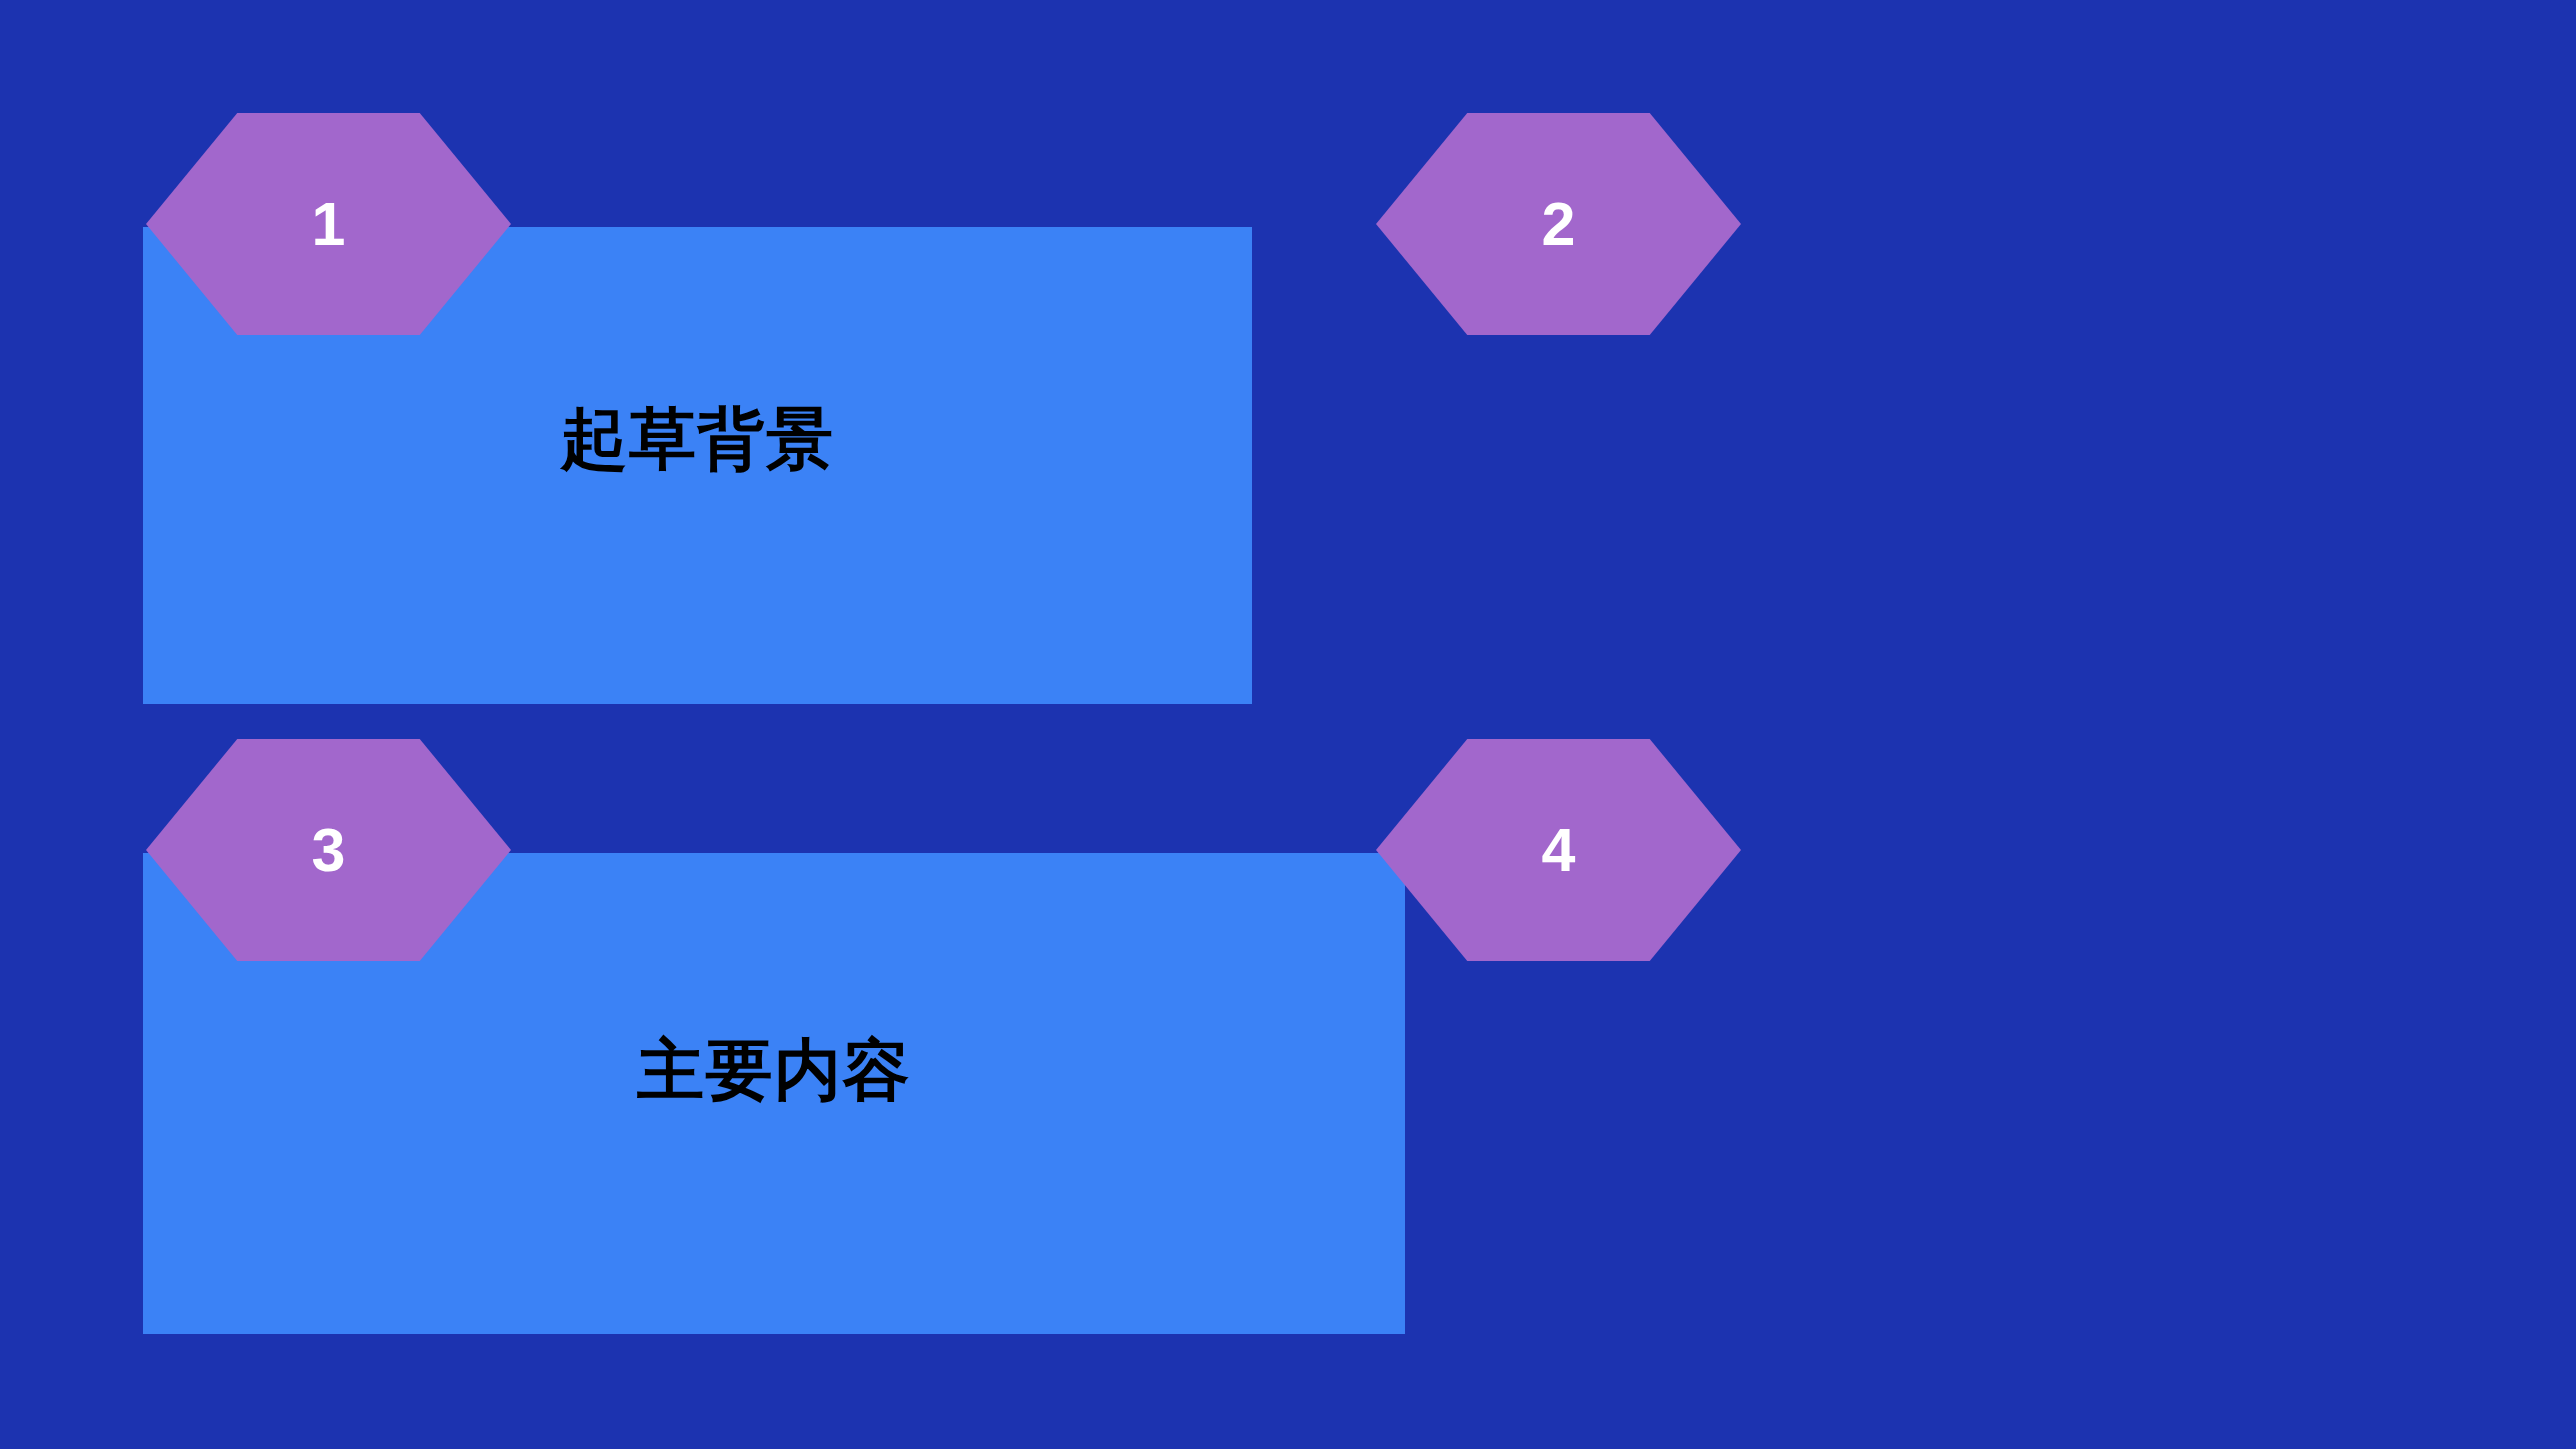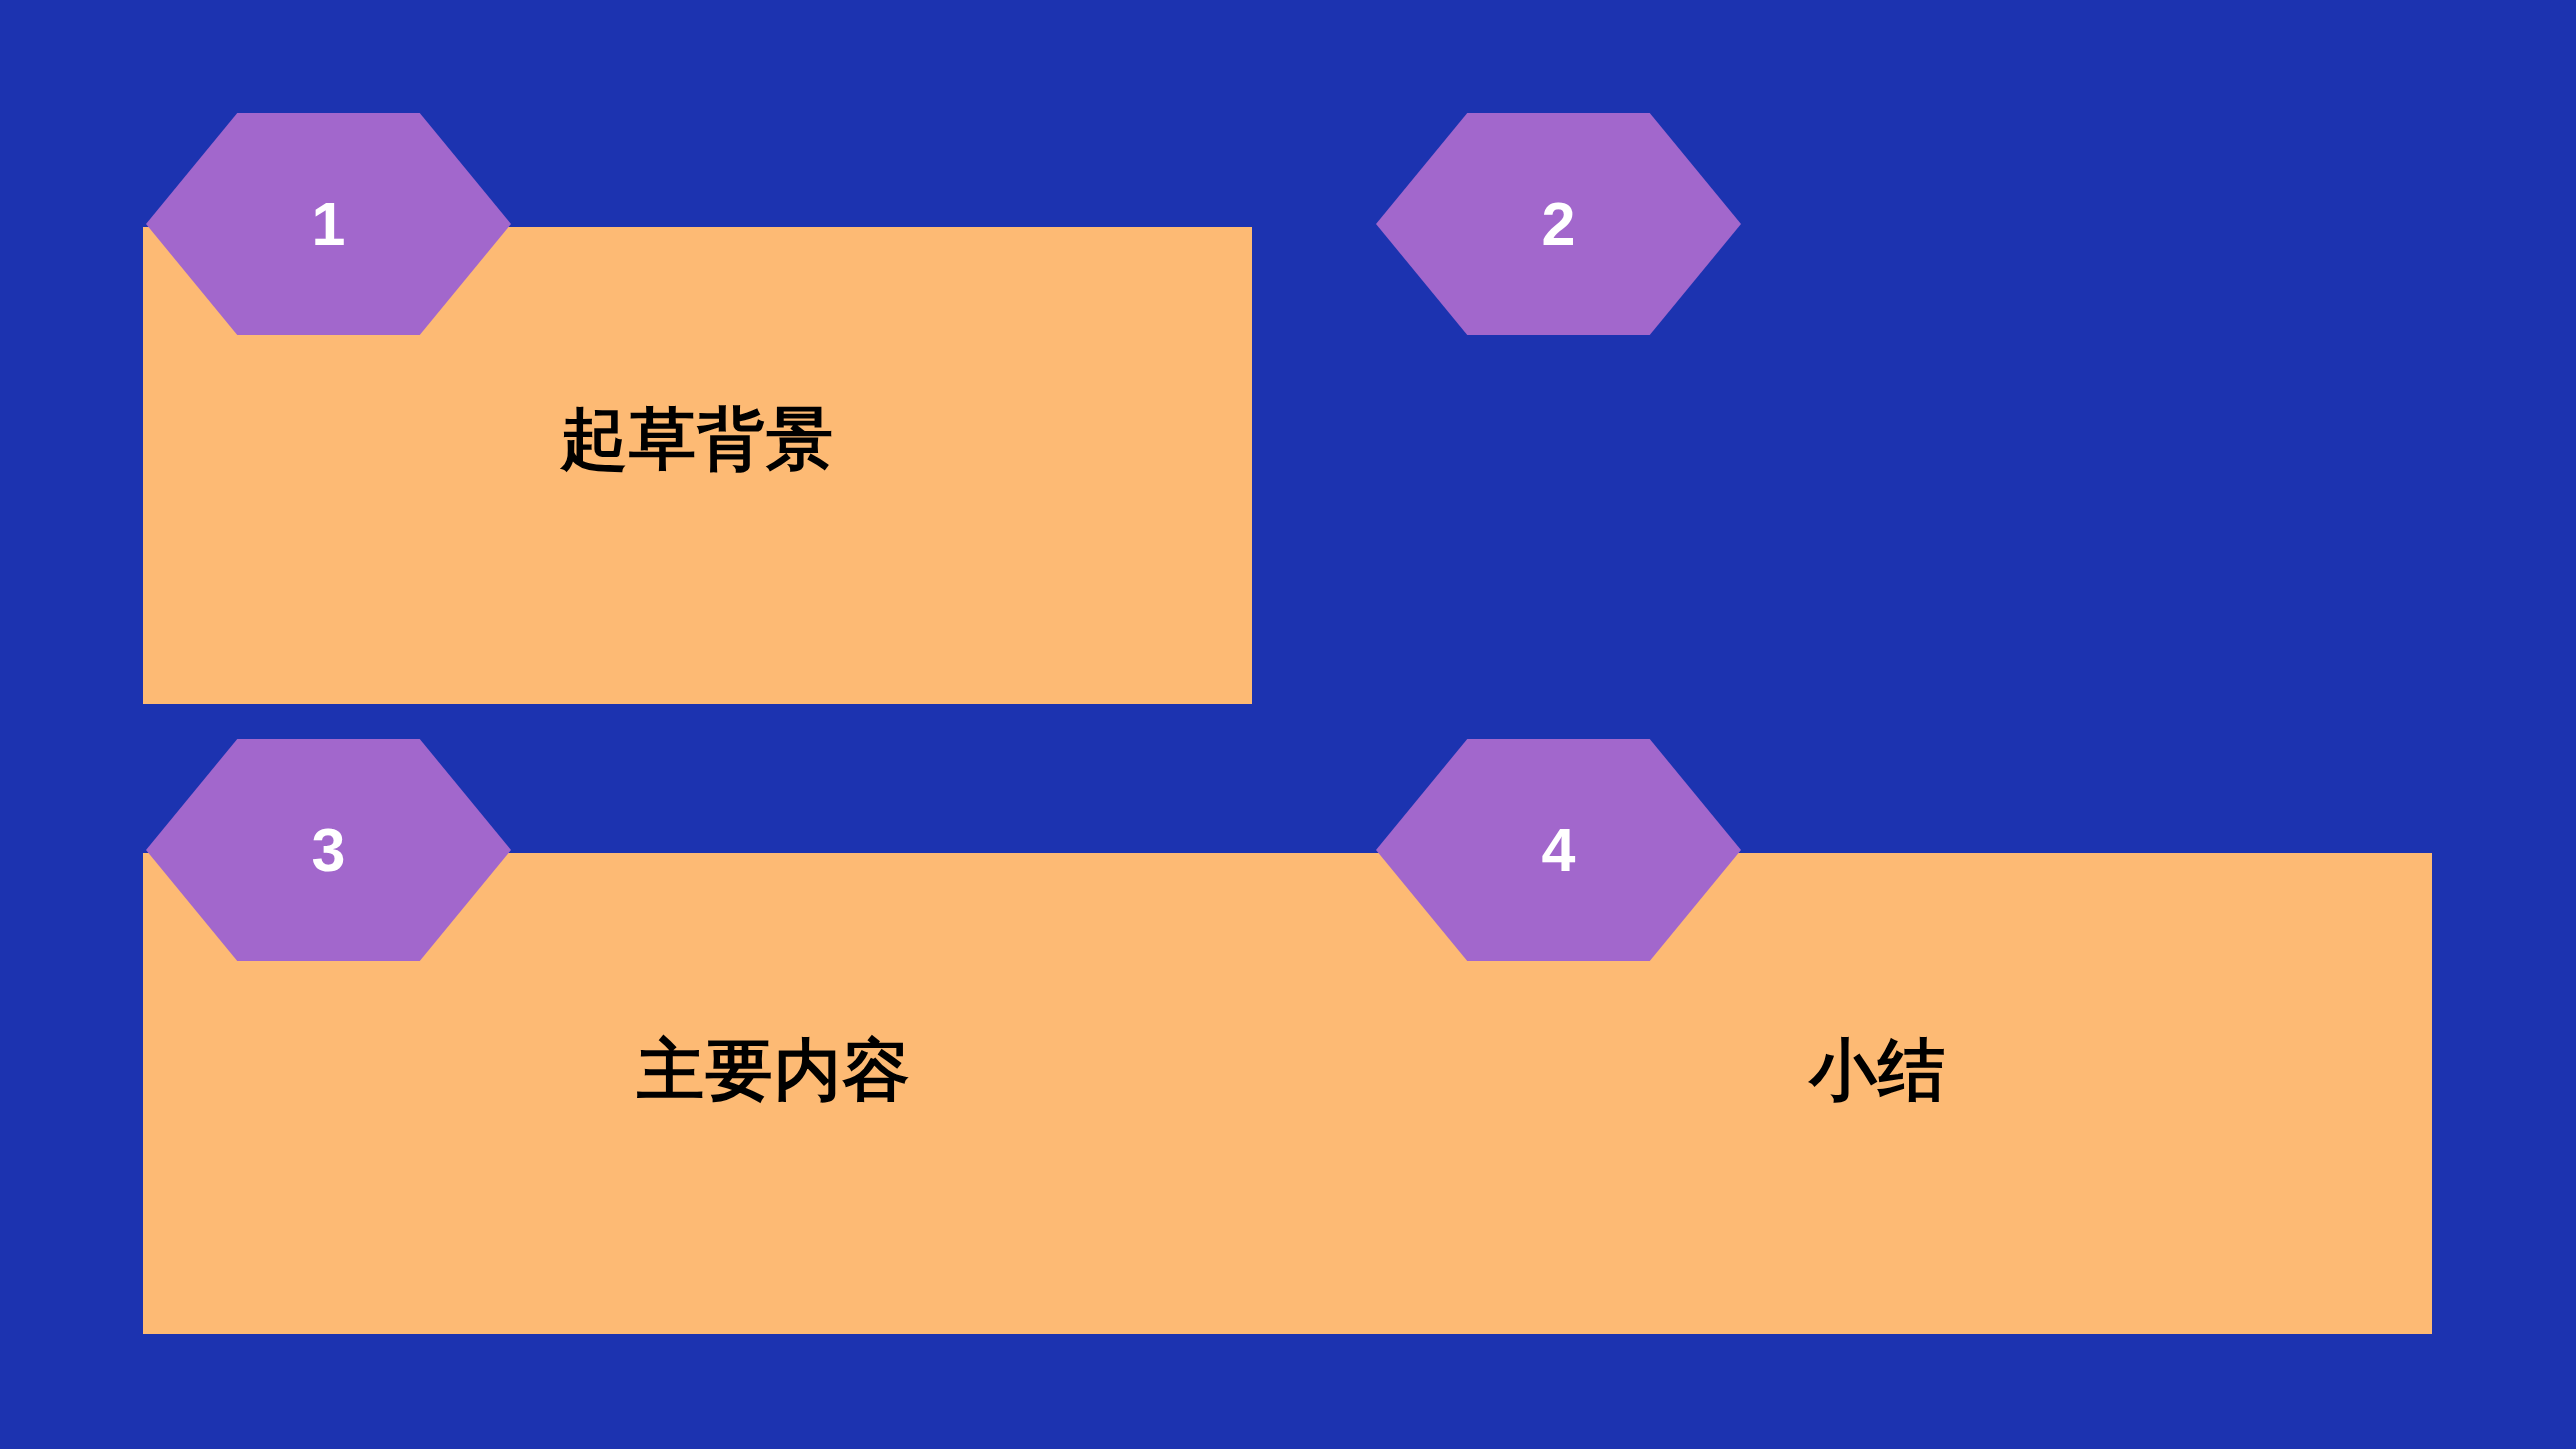--- a/index.html
+++ b/index.html
@@ -16,21 +16,21 @@
   #slide {
     position: relative;
     width: 2576px;
     height: 1449px;
     background: #1C33B0;
   }
 
   
   .panel {
     position: absolute;
-    background: #fdba74;
+    background: #3b82f6;
     box-sizing: border-box;
     padding-left: 16px;
   }
 
   .panel-title {
     position: absolute;
     left: 0;
     width: 100%;
     text-align: center;
     color: #000000;
@@ -98,21 +98,18 @@
     <div class="hex-number">2</div>
   </div>
 
   <div class="panel panel-3">
     <div class="panel-title title-3">主要内容</div>
   </div>
   <div class="hex hex-3">
     <div class="hex-number">3</div>
   </div>
 
-  <div class="panel panel-4">
-    <div class="panel-title title-4">小结</div>
-  </div>
   <div class="hex hex-4">
     <div class="hex-number">4</div>
   </div>
 
 </div>
 
 
 </body></html>

